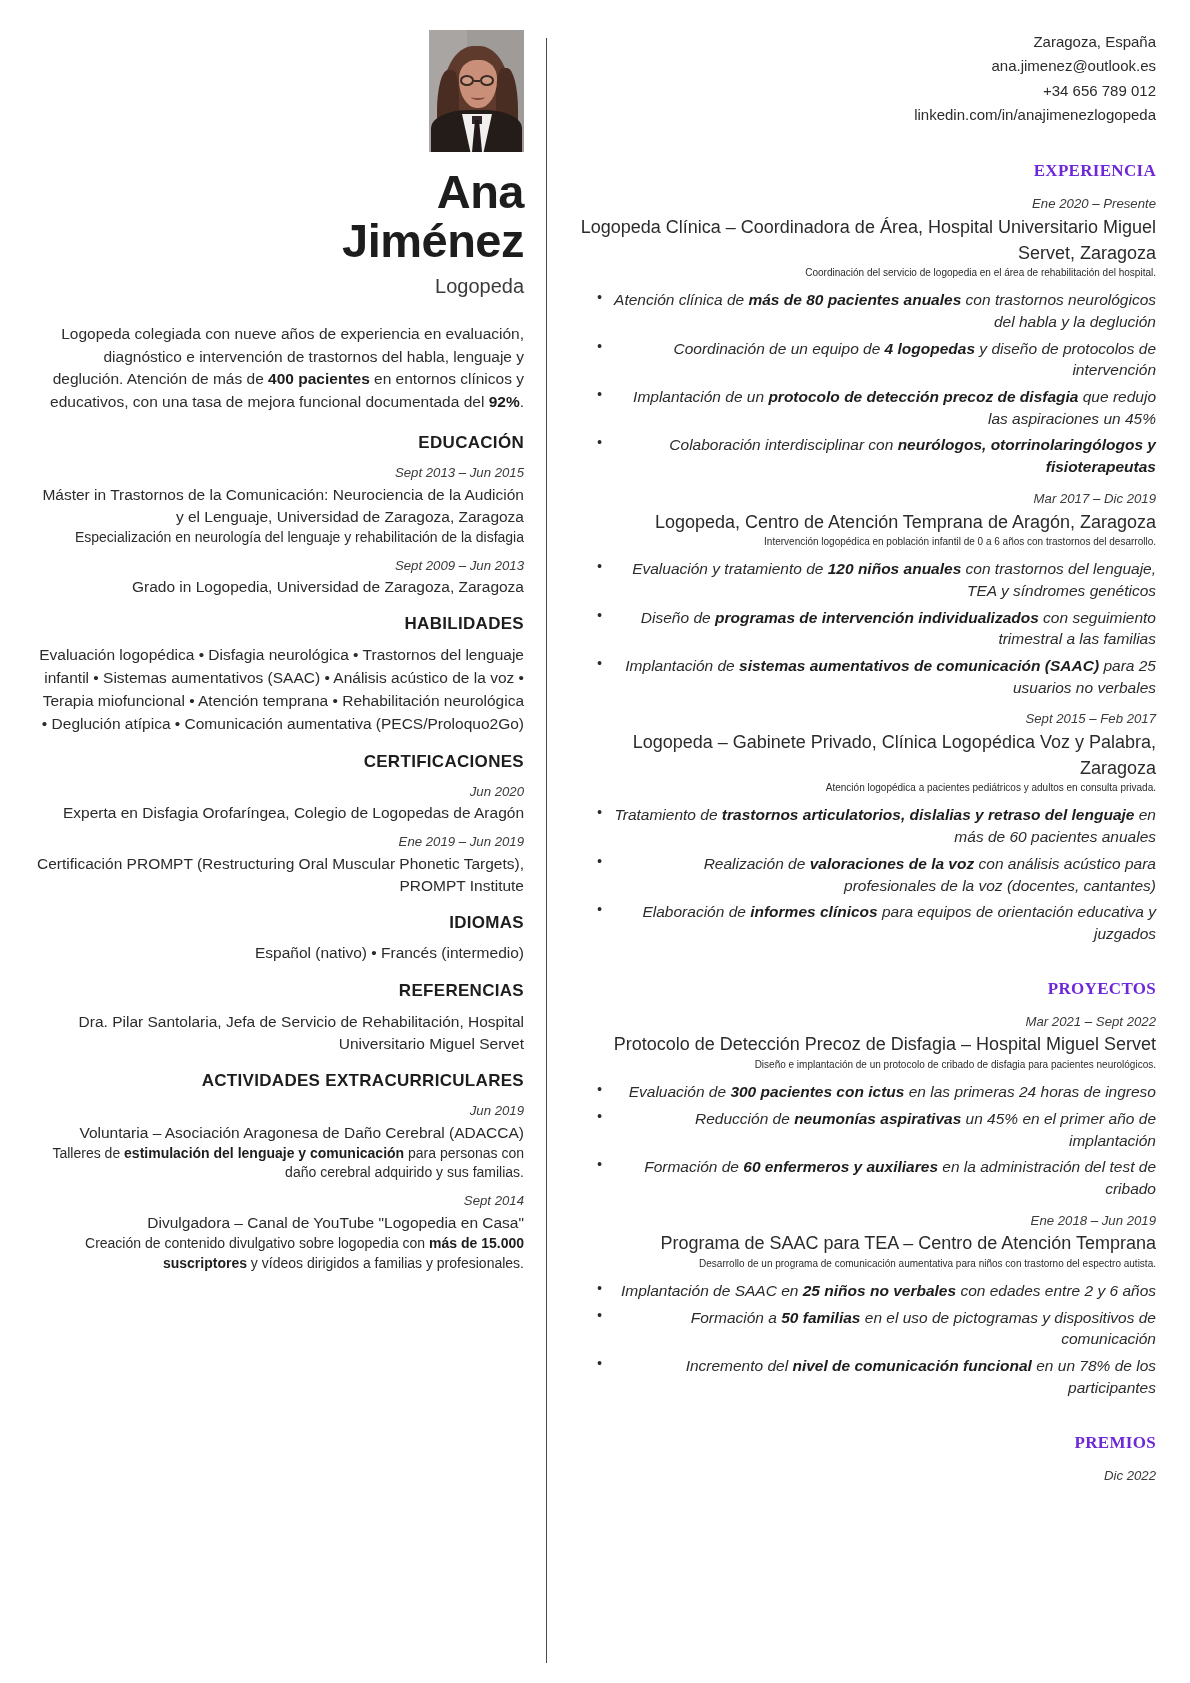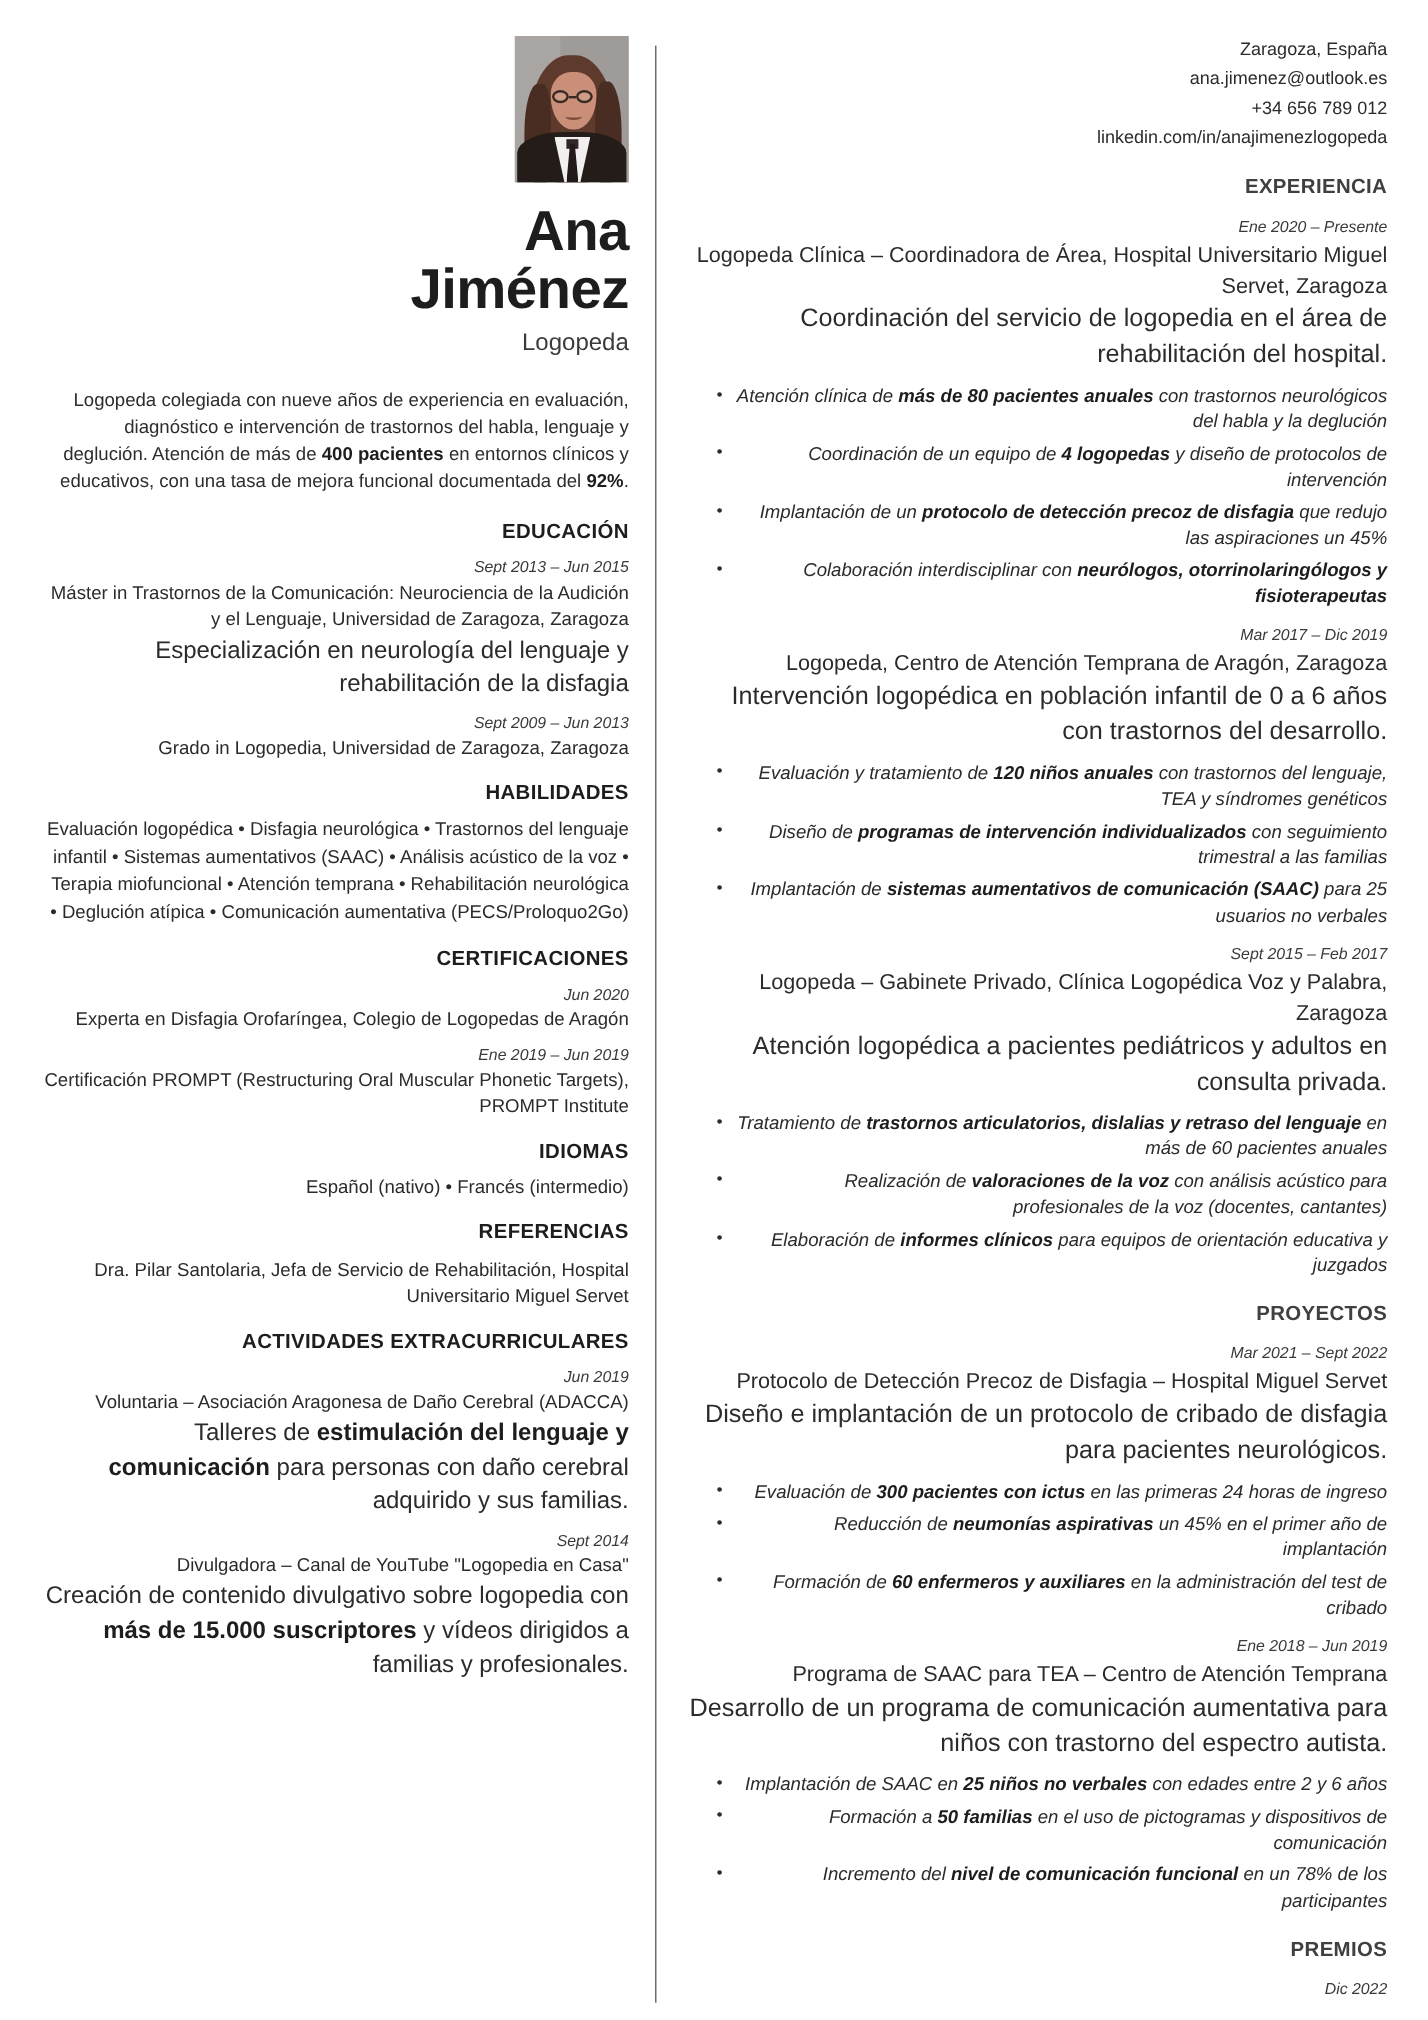--- a/index.html
+++ b/index.html
@@ -151,21 +151,21 @@
     color: #3a3a3a;
     margin-top: 9px;
     margin-bottom: 1px;
   }
   .entry-title {
     font-size: 15.5px;
     line-height: 1.42;
     color: #2b2b2b;
   }
   .entry-desc {
-    font-size: 20px;
+    font-size: 14px;
     line-height: 1.42;
     color: #2b2b2b;
   }
   .inline-list {
     font-size: 15.5px;
     line-height: 1.5;
     color: #2b2b2b;
   }
   .ref-item { margin-top: 8px; font-size: 15.5px; line-height: 1.42; }
   b, strong { font-weight: 700; color: #1d1d1d; }
@@ -188,33 +188,34 @@
   }
   .contact-line {
     font-size: 15px;
     line-height: 1.62;
     color: #2b2b2b;
   }
   .r-sec-head {
     font-size: 17px;
     font-weight: 800;
     letter-spacing: 0.3px;
-    color: #404040;
-    margin-top: 17px;
+    color: #6d28d9;
+    margin-top: 32px;
     margin-bottom: 5px;
+    font-family: Liberation Serif, serif;
   }
   .r-date {
     font-size: 13.2px;
     font-style: italic;
     color: #3a3a3a;
     margin-top: 12px;
     margin-bottom: 1px;
   }
   .r-title { font-size: 18px; line-height: 1.42; }
-  .r-desc  { font-size: 21px; line-height: 1.42; }
+  .r-desc  { font-size: 10px; line-height: 1.42; }
   ul.bul {
     list-style: none;
     margin: 9px 0 0 0;
     padding: 0 0 0 26px;
     font-style: italic;
   }
   ul.bul li {
     position: relative;
     padding-left: 16px;
     margin-bottom: 5px;

